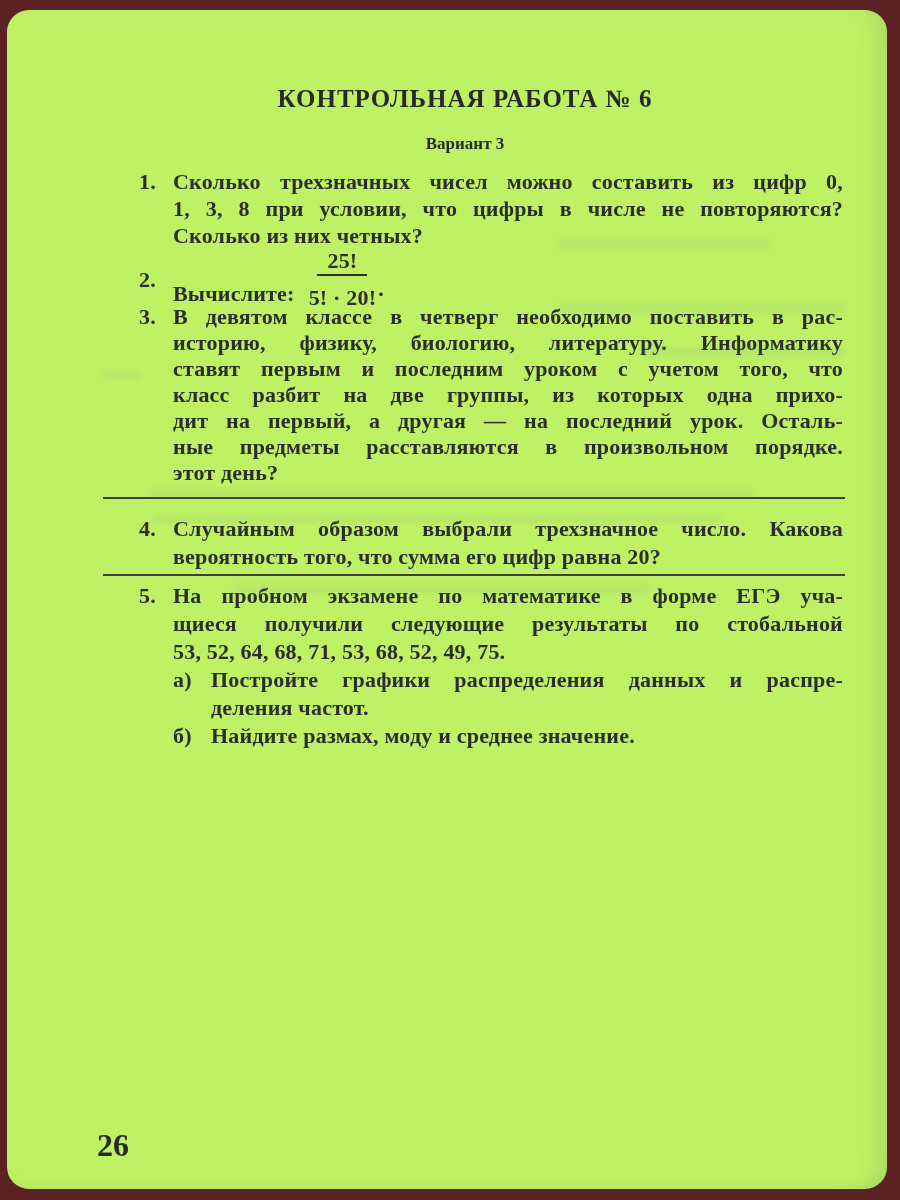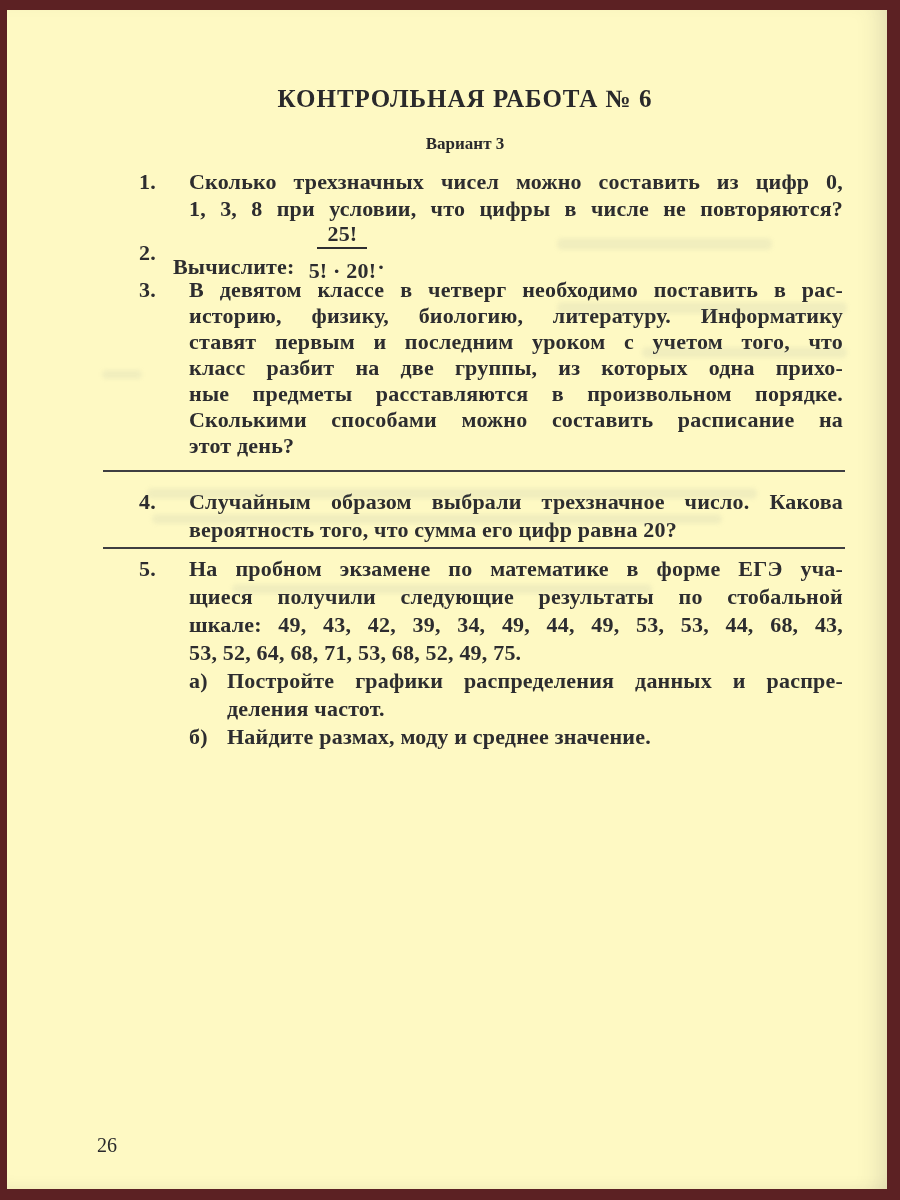--- a/index.html
+++ b/index.html
@@ -11,40 +11,41 @@
   }
   .outer {
     width: 900px; height: 1200px;
     background: #5c2123;
     box-sizing: border-box;
     padding: 10px 13px 11px 7px;
   }
   .sheet {
     position: relative;
     width: 880px; height: 1179px;
-    background: #fef9c3;
+    background: #bef264;
     box-shadow: inset -22px 0 26px -18px rgba(60,62,80,0.18),
                 inset 0 -14px 18px -15px rgba(60,62,80,0.08);
     color: #2d2d2f;
     overflow: hidden;
+    border-radius: 22px;
   }
   .headings { padding-top: 74px; margin-left: 84px; width: 748px; text-align: center; }
   .title {
     font-size: 25px; font-weight: bold; line-height: 30px;
     letter-spacing: 1px; color: #29292b; white-space: nowrap;
   }
   .variant { margin-top: 16px; font-size: 17px; font-weight: bold; line-height: 28px; color: #29292b; }
 
   .content {
     padding-left: 132px; padding-right: 44px;
     font-size: 22px; font-weight: bold; letter-spacing: 0.2px; color: #2d2d2f;
   }
   .prob { display: flex; }
   .pnum { width: 34px; flex: 0 0 34px; }
-  .ptext { flex: 1 1 auto; min-width: 0; margin-left: 16px; }
+  .ptext { flex: 1 1 auto; min-width: 0; }
   .ln { width: 100%; }
   .j { text-align: justify; text-align-last: justify; }
   .l { text-align: left; text-align-last: left; }
 
   .p1 { margin-top: 10px; line-height: 27px; }
   .p3 { margin-top: -6px; line-height: 26px; }
   .p4 { margin-top: 16px; line-height: 28px; }
   .p5 { margin-top: 6px; line-height: 28px; }
 
   
@@ -59,21 +60,21 @@
   .hrule { height: 2px; background: #3f3f41; margin-left: -36px; width: 742px; }
   .r1 { margin-top: 11px; }
   .r2 { margin-top: 3px; }
 
   .subitem { display: flex; }
   .slabel { width: 38px; flex: 0 0 38px; }
   .stext { flex: 1 1 auto; min-width: 0; }
 
   .pagenum {
     position: absolute; left: 90px; top: 1120px;
-    font-size: 20px; font-weight: normal; line-height: 30px; color: #29292b;
+    font-size: 32px; font-weight: bold; line-height: 30px; color: #29292b;
   }
 
   
   .ghost {
     position: absolute;
     background: rgba(125,145,150,0.10);
     filter: blur(2px);
     border-radius: 5px;
   }
   .g1 { left: 550px; top: 228px; width: 215px; height: 12px; }
@@ -95,42 +96,43 @@
       <div class="variant">Вариант 3</div>
     </div>
 
     <div class="content">
 
       <div class="prob p1">
         <div class="pnum">1.</div>
         <div class="ptext">
           <div class="ln j">Сколько трехзначных чисел можно составить из цифр 0,</div>
           <div class="ln j">1, 3, 8 при условии, что цифры в числе не повторяются?</div>
+          <div class="ln l">Сколько из них четных?</div>
         </div>
       </div>
 
       <div class="prob p2">
         <div class="pnum">2.</div>
         <span class="p2label">Вычислите:</span>
         <span class="frac">
           <span class="fnum">25!</span>
           <span class="fden">5! · 20!</span>
         </span>
         <span class="fsuffix">.</span>
       </div>
 
       <div class="prob p3">
         <div class="pnum">3.</div>
         <div class="ptext">
           <div class="ln j">В девятом классе в четверг необходимо поставить в рас-</div>
           <div class="ln j">историю, физику, биологию, литературу. Информатику</div>
           <div class="ln j">ставят первым и последним уроком с учетом того, что</div>
           <div class="ln j">класс разбит на две группы, из которых одна прихо-</div>
+          <div class="ln j">дит на первый, а другая — на последний урок. Осталь-</div>
           <div class="ln j">ные предметы расставляются в произвольном порядке.</div>
-          <div class="ln j">Сколькими способами можно составить расписание на</div>
           <div class="ln l">этот день?</div>
         </div>
       </div>
 
       <div class="hrule r1"></div>
 
       <div class="prob p4">
         <div class="pnum">4.</div>
         <div class="ptext">
           <div class="ln j">Случайным образом выбрали трехзначное число. Какова</div>
@@ -138,21 +140,20 @@
         </div>
       </div>
 
       <div class="hrule r2"></div>
 
       <div class="prob p5">
         <div class="pnum">5.</div>
         <div class="ptext">
           <div class="ln j">На пробном экзамене по математике в форме ЕГЭ уча-</div>
           <div class="ln j">щиеся получили следующие результаты по стобальной</div>
-          <div class="ln j">шкале: 49, 43, 42, 39, 34, 49, 44, 49, 53, 53, 44, 68, 43,</div>
           <div class="ln l">53, 52, 64, 68, 71, 53, 68, 52, 49, 75.</div>
 
           <div class="subitem">
             <div class="slabel">а)</div>
             <div class="stext">
               <div class="ln j">Постройте графики распределения данных и распре-</div>
               <div class="ln l">деления частот.</div>
             </div>
           </div>
 

